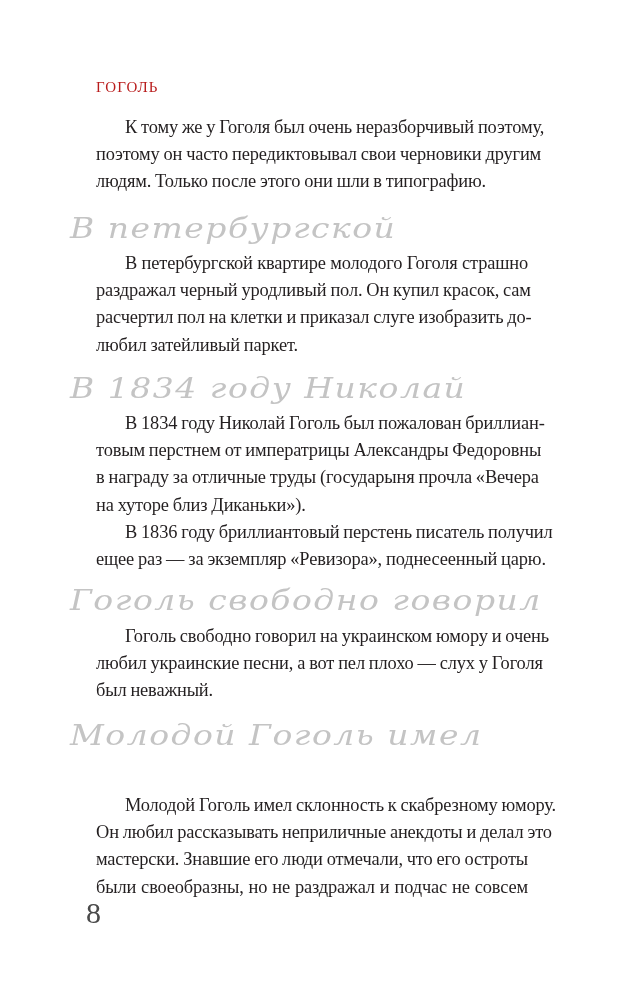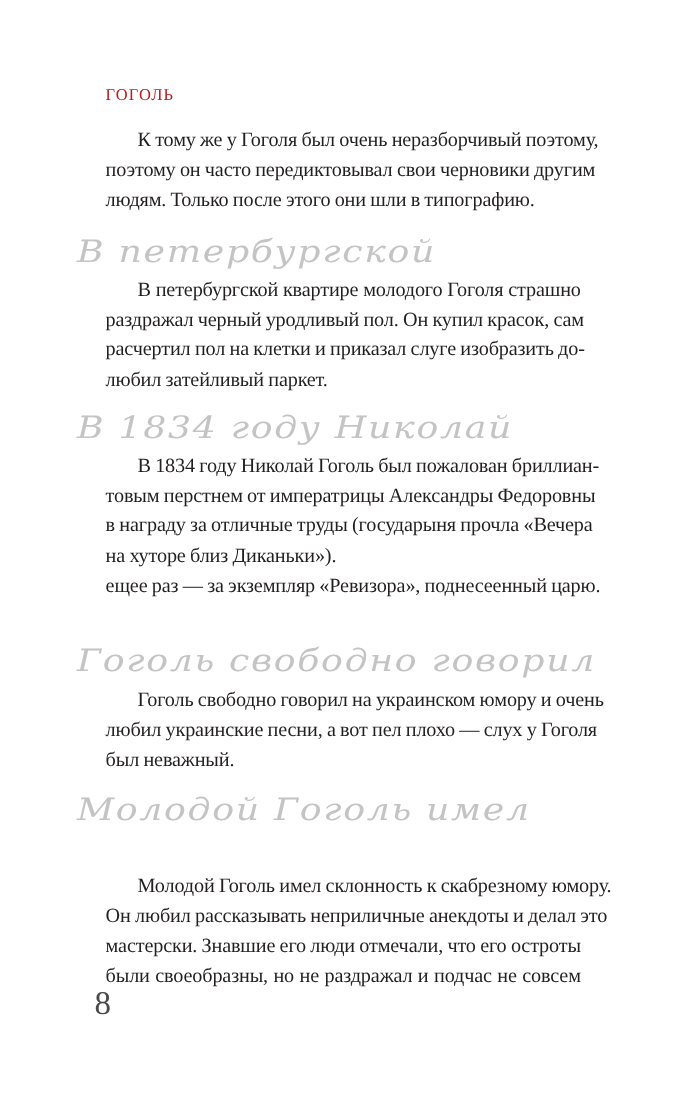--- a/index.html
+++ b/index.html
@@ -104,20 +104,21 @@
 
   <div class="script-head" style="top:366px;">В 1834 году Николай</div>
   <div class="block" style="top:398px;margin-top:12px;">
     <p class="para">
       <span class="ln first">В 1834 году Николай Гоголь был пожалован бриллиан-</span>
       <span class="ln">товым перстнем от императрицы Александры Федоровны</span>
       <span class="ln">в награду за отличные труды (государыня прочла «Вечера</span>
       <span class="ln last">на хуторе близ Диканьки»).</span>
     </p>
     <p class="para">
+      <span class="ln first">В 1836 году бриллиантовый перстень писатель получил</span>
       <span class="ln last">ещее раз — за экземпляр «Ревизора», поднесеенный царю.</span>
     </p>
   </div>
 
   <div class="script-head" style="top:578px;">Гоголь свободно говорил</div>
   <div class="block" style="top:623px;">
     <p class="para">
       <span class="ln first">Гоголь свободно говорил на украинском юмору и очень</span>
       <span class="ln">любил украинские песни, а вот пел плохо — слух у Гоголя</span>
       <span class="ln last">был неважный.</span>

